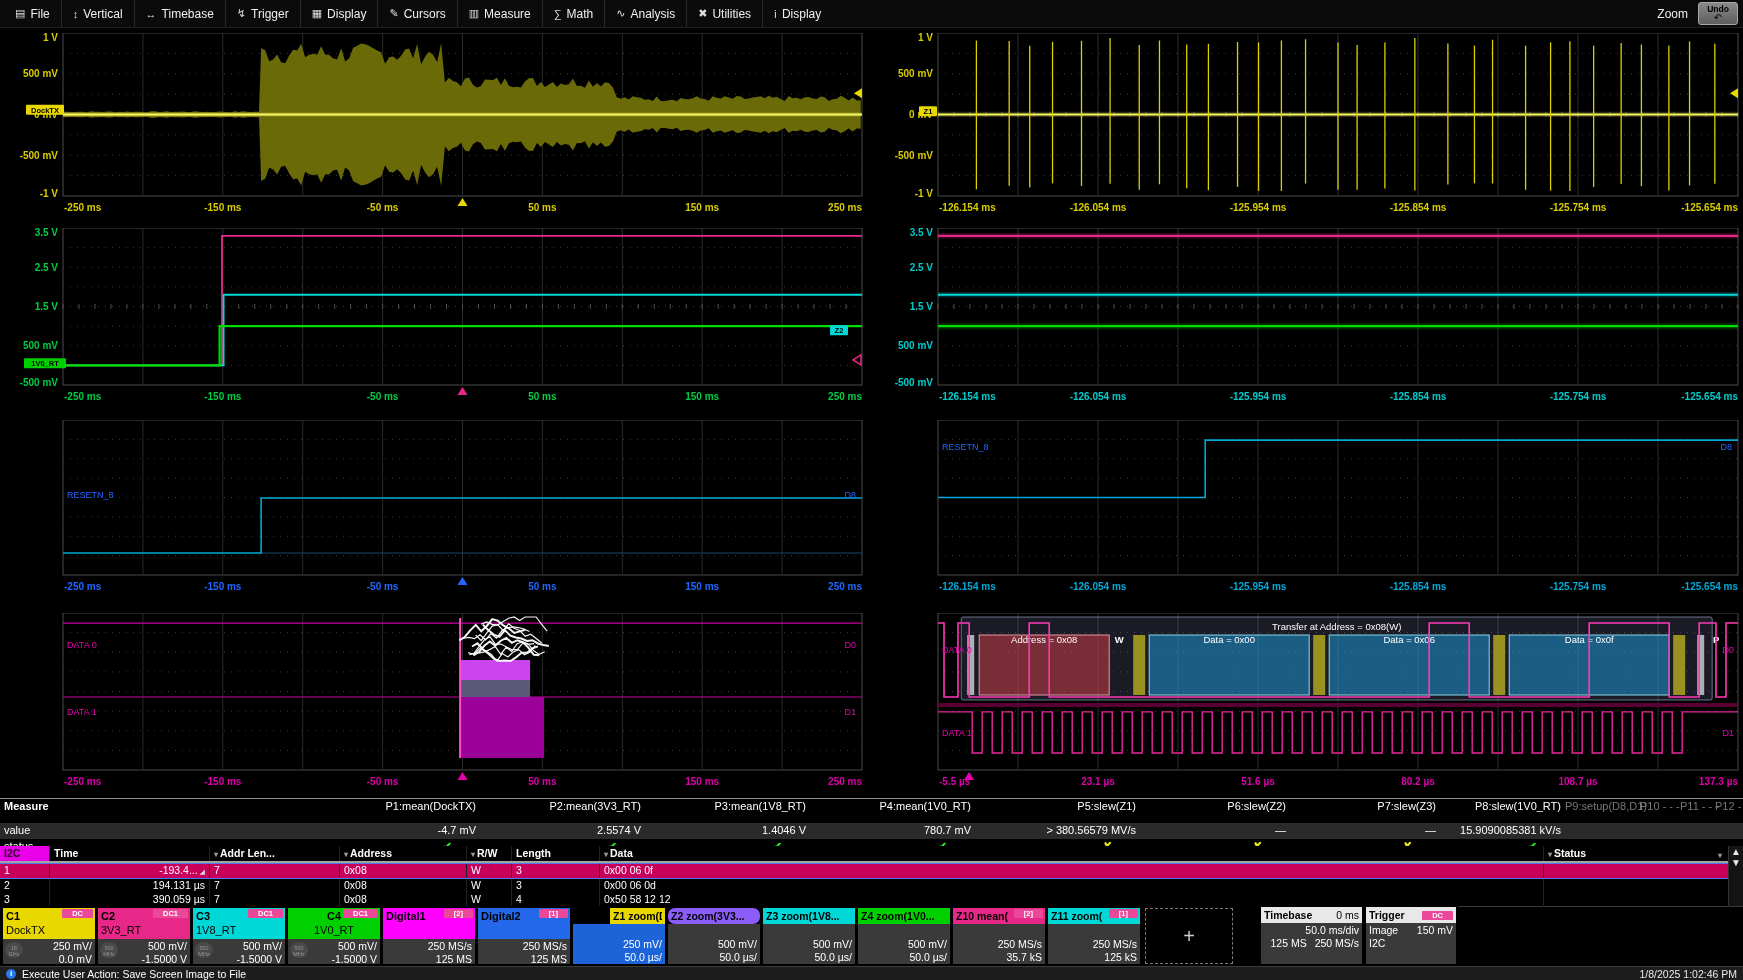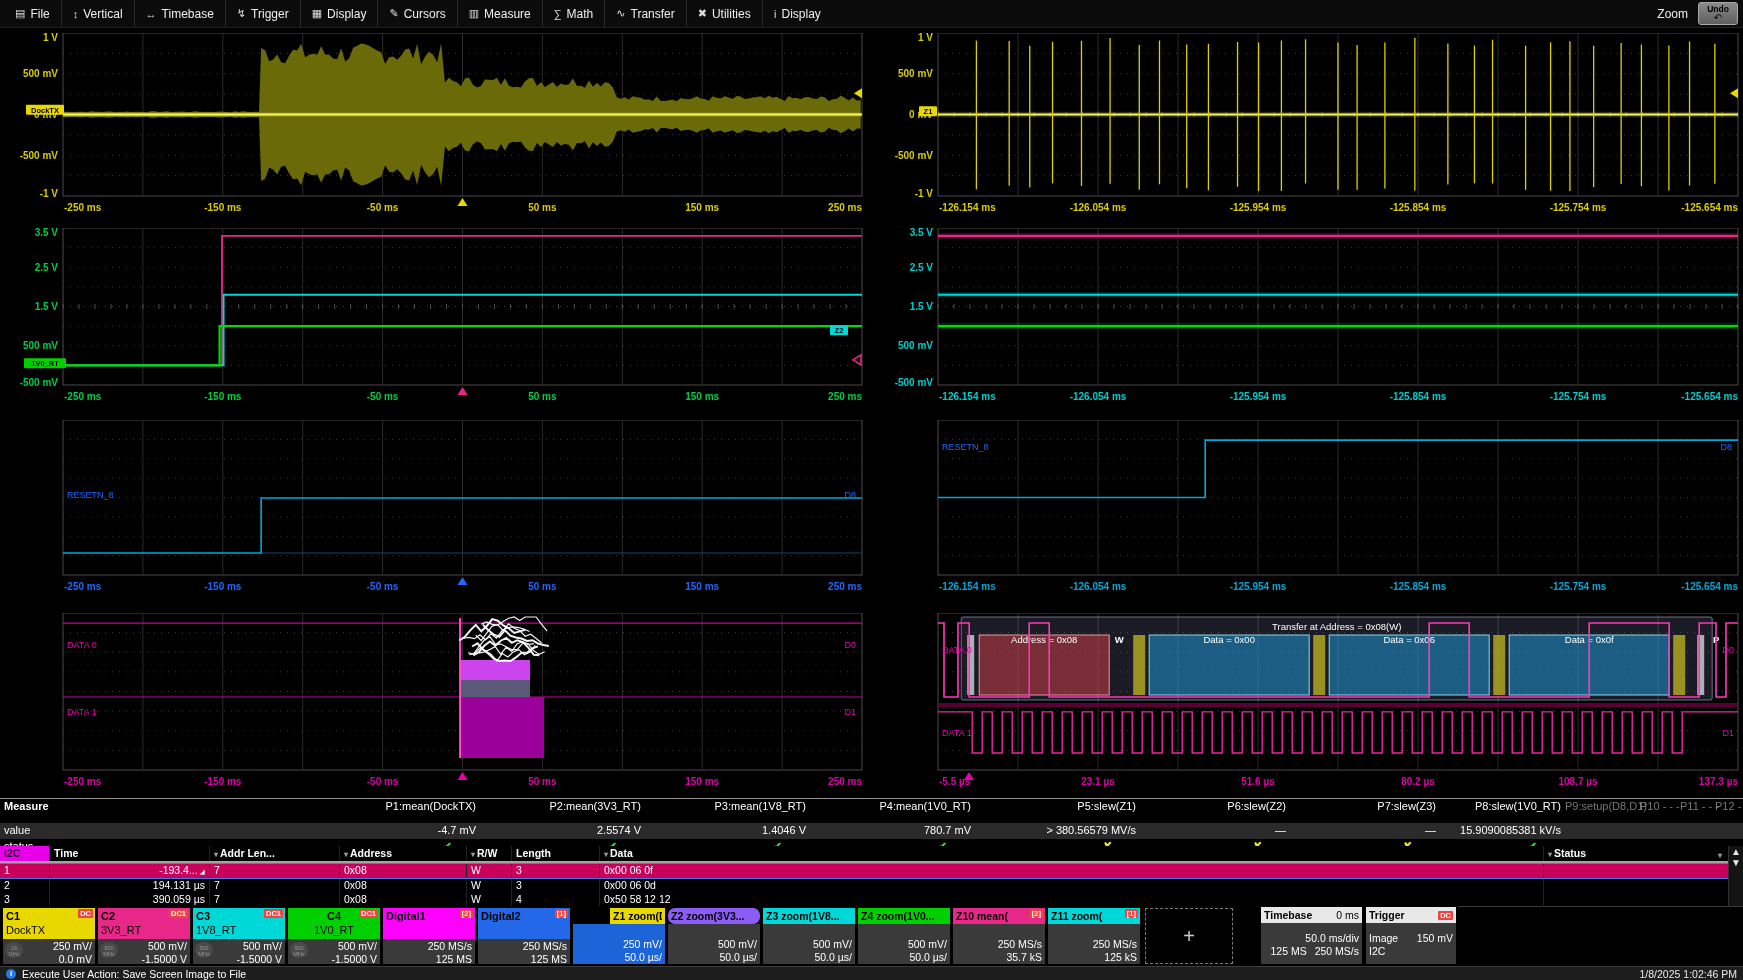--- a/index.html
+++ b/index.html
@@ -43,34 +43,34 @@
   .tbl-scroll{position:absolute;right:0;top:0;width:14px;height:60px;background:#141414;border-left:1px solid #333;text-align:center;}
   .tbl-scroll span{display:block;color:#e8e8e8;font-size:10px;line-height:11px;cursor:pointer;}
   
   .descbar{position:absolute;top:906px;left:0;width:1458px;height:60px;display:flex;align-items:flex-start;padding:1px 2px;box-sizing:border-box;gap:1px;background:#000;}
   .desc{width:94px;height:57px;box-sizing:border-box;border:1px solid #000;flex:none;cursor:pointer;}
   .dhead{position:relative;color:#000;padding:1px 3px;box-sizing:border-box;}
   .dhead .l1{font-size:11px;font-weight:bold;line-height:14px;}
   .dhead .l2{font-size:11px;line-height:14px;}
   .dhead.tall{height:31px;} .dhead.slim{height:16px;}
   .dhead.slim .l1{font-size:10.5px;line-height:14px;white-space:nowrap;overflow:hidden;}
-  .dbadge{position:absolute;top:1px;right:2px;background:#ef4444;color:#fff;font-size:7.5px;font-weight:bold;padding:0 2px;border-radius:1px;line-height:9px;}
+  .dbadge{position:absolute;top:1px;right:2px;background:#ec4899;color:#fff;font-size:7.5px;font-weight:bold;padding:0 10px;border-radius:1px;line-height:9px;}
   .dbody{position:relative;background:#3a3a3a;color:#fff;text-align:right;padding:1px 3px 0 0;box-sizing:border-box;font-size:10.5px;line-height:12.5px;}
   .dbody.b26{height:25px;} .dbody.b41{height:40px;padding-top:14px;}
   .bwicon{position:absolute;left:2px;top:3px;width:18px;height:16px;border-radius:50%;background:#4a4a4a;color:#969696;
           font-size:5.5px;line-height:6px;text-align:center;padding-top:2.5px;box-sizing:border-box;}
   .plusbox{width:86px;height:54px;border:1px dashed #7a7a7a;margin:1px 0 0 3px;flex:none;
            display:flex;align-items:center;justify-content:center;color:#ccc;font-size:20px;cursor:pointer;}
   .spacer{flex:1;}
   .tb-box,.tr-box{height:57px;box-sizing:border-box;flex:none;cursor:pointer;}
   .tb-box{width:101px;} .tr-box{width:90px;}
   .whead{height:16px;background:#e8e8e8;color:#000;font-size:10.5px;display:flex;justify-content:space-between;
          align-items:center;padding:0 3px;box-sizing:border-box;position:relative;}
   .whead .wt{font-weight:bold;}
-  .wbody{height:41px;background:#3a3a3a;font-size:10.5px;line-height:13px;padding:9px 3px;box-sizing:border-box;}
+  .wbody{height:41px;background:#3a3a3a;font-size:10.5px;line-height:13px;padding:1px 3px;box-sizing:border-box;}
   .wline{display:flex;justify-content:flex-end;gap:8px;}
   .wline.sb{justify-content:space-between;}
   
   .statusbar{position:absolute;top:966px;left:0;width:1743px;height:14px;background:#1d1d1d;border-top:1px solid #3c3c3c;
              display:flex;align-items:center;font-size:10.5px;padding:0 6px;box-sizing:border-box;}
   .info-icon{display:inline-block;width:10px;height:10px;border-radius:50%;background:#2878e8;color:#fff;
              font-size:8px;line-height:10px;text-align:center;margin-right:6px;font-weight:bold;}
   .sb-date{margin-left:auto;color:#e8e8e8;}
 </style>
 </head>
@@ -105,21 +105,21 @@
       <div class="menu-item">
         <span class="mi">▥</span>
         <span>Measure</span>
       </div>
       <div class="menu-item">
         <span class="mi">∑</span>
         <span>Math</span>
       </div>
       <div class="menu-item">
         <span class="mi">∿</span>
-        <span>Transfer</span>
+        <span>Analysis</span>
       </div>
       <div class="menu-item">
         <span class="mi">✖</span>
         <span>Utilities</span>
       </div>
       <div class="menu-item">
         <span class="mi">ℹ</span>
         <span>Display</span>
       </div>
     </div>

